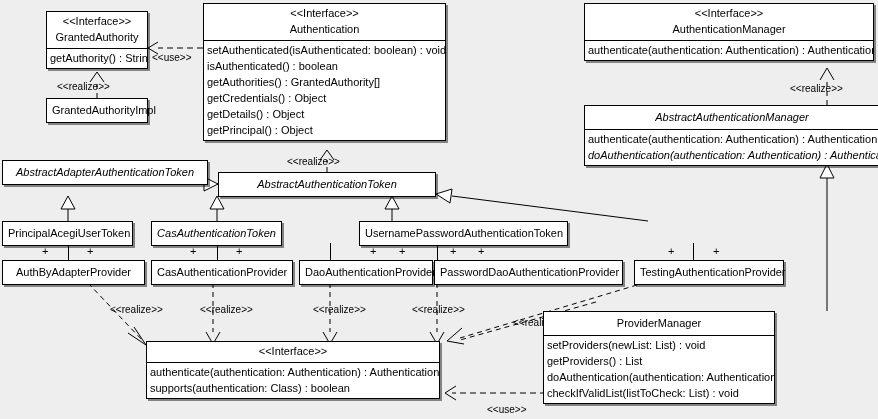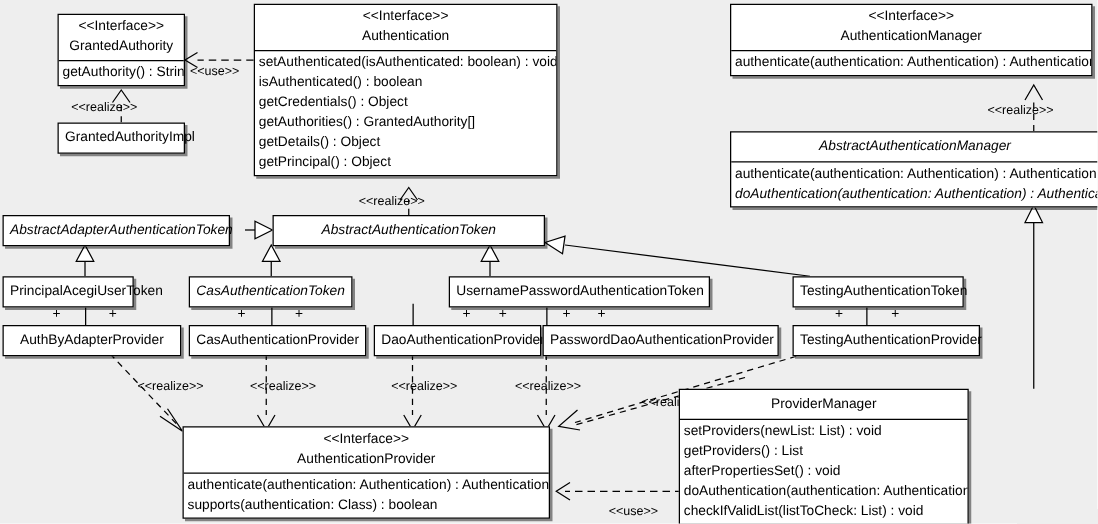--- a/index.html
+++ b/index.html
@@ -199,22 +199,22 @@
 
   <div class="uml-box" style="left:203px; top:3px; width:243px;">
     <div class="uml-head">
       <span class="stereo">&lt;&lt;Interface&gt;&gt;</span>
       <span class="cname">Authentication</span>
     </div>
     <div class="uml-sep"></div>
     <div class="uml-ops">
       <div class="uml-op">setAuthenticated(isAuthenticated: boolean) : void</div>
       <div class="uml-op">isAuthenticated() : boolean</div>
+      <div class="uml-op">getAuthorities() : GrantedAuthority[]</div>
       <div class="uml-op">getCredentials() : Object</div>
-      <div class="uml-op">getAuthorities() : GrantedAuthority[]</div>
       <div class="uml-op">getDetails() : Object</div>
       <div class="uml-op">getPrincipal() : Object</div>
     </div>
   </div>
 
   <div class="uml-box" style="left:584px; top:3px; width:290px;">
     <div class="uml-head">
       <span class="stereo">&lt;&lt;Interface&gt;&gt;</span>
       <span class="cname">AuthenticationManager</span>
     </div>
@@ -228,55 +228,50 @@
     <div class="uml-head italic compact">
       <span class="cname">AbstractAuthenticationManager</span>
     </div>
     <div class="uml-sep"></div>
     <div class="uml-ops">
       <div class="uml-op">authenticate(authentication: Authentication) : Authentication</div>
       <div class="uml-op italic">doAuthentication(authentication: Authentication) : Authentication</div>
     </div>
   </div>
 
-  <div class="uml-box" style="left:2px; top:172px; width:182px;">
+  <div class="uml-box" style="left:2px; top:160px; width:206px;">
     <div class="uml-head italic compact">
       <span class="cname">AbstractAdapterAuthenticationToken</span>
     </div>
   </div>
 
   <div class="uml-box" style="left:218px; top:172px; width:218px;">
     <div class="uml-head italic compact">
       <span class="cname">AbstractAuthenticationToken</span>
     </div>
   </div>
 
-  <div class="uml-box" style="left:2px; top:221px; width:105px;">
+  <div class="uml-box" style="left:2px; top:221px; width:131px;">
     <div class="uml-head compact">
       <span class="cname">PrincipalAcegiUserToken</span>
     </div>
   </div>
 
   <div class="uml-box" style="left:151px; top:221px; width:131px;font-style:italic;">
     <div class="uml-head compact">
       <span class="cname">CasAuthenticationToken</span>
     </div>
   </div>
 
   <div class="uml-box" style="left:359px; top:221px; width:209px;">
     <div class="uml-head compact">
       <span class="cname">UsernamePasswordAuthenticationToken</span>
     </div>
   </div>
 
-  <div class="uml-box" style="left:634px; top:221px; width:137px;">
-    <div class="uml-head compact">
-      <span class="cname">TestingAuthenticationToken</span>
-    </div>
-  </div>
 
   <div class="uml-box" style="left:2px; top:260px; width:143px;">
     <div class="uml-head compact">
       <span class="cname">AuthByAdapterProvider</span>
     </div>
   </div>
 
   <div class="uml-box" style="left:151px; top:260px; width:142px;">
     <div class="uml-head compact">
       <span class="cname">CasAuthenticationProvider</span>
@@ -297,36 +292,34 @@
 
   <div class="uml-box" style="left:634px; top:260px; width:150px;">
     <div class="uml-head compact">
       <span class="cname">TestingAuthenticationProvider</span>
     </div>
   </div>
 
   <div class="uml-box" style="left:146px; top:341px; width:294px;">
     <div class="uml-head">
       <span class="stereo">&lt;&lt;Interface&gt;&gt;</span>
-      <span class="cname">AuthenticationProvider</span>
     </div>
     <div class="uml-sep"></div>
     <div class="uml-ops">
       <div class="uml-op">authenticate(authentication: Authentication) : Authentication</div>
       <div class="uml-op">supports(authentication: Class) : boolean</div>
     </div>
   </div>
 
   <div class="uml-box" style="left:543px; top:311px; width:232px;">
     <div class="uml-head compact">
       <span class="cname">ProviderManager</span>
     </div>
     <div class="uml-sep"></div>
     <div class="uml-ops">
       <div class="uml-op">setProviders(newList: List) : void</div>
       <div class="uml-op">getProviders() : List</div>
-      <div class="uml-op">afterPropertiesSet() : void</div>
       <div class="uml-op">doAuthentication(authentication: Authentication) : Authentication</div>
       <div class="uml-op">checkIfValidList(listToCheck: List) : void</div>
     </div>
   </div>
 
 </div>
 
 </body></html>

